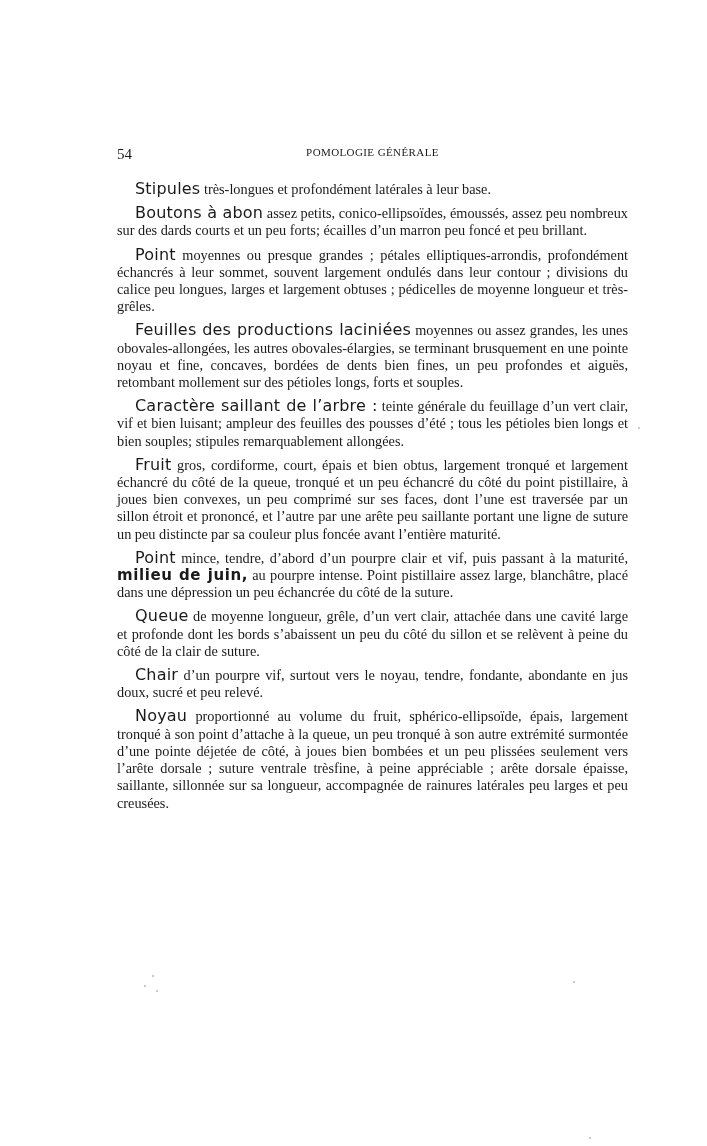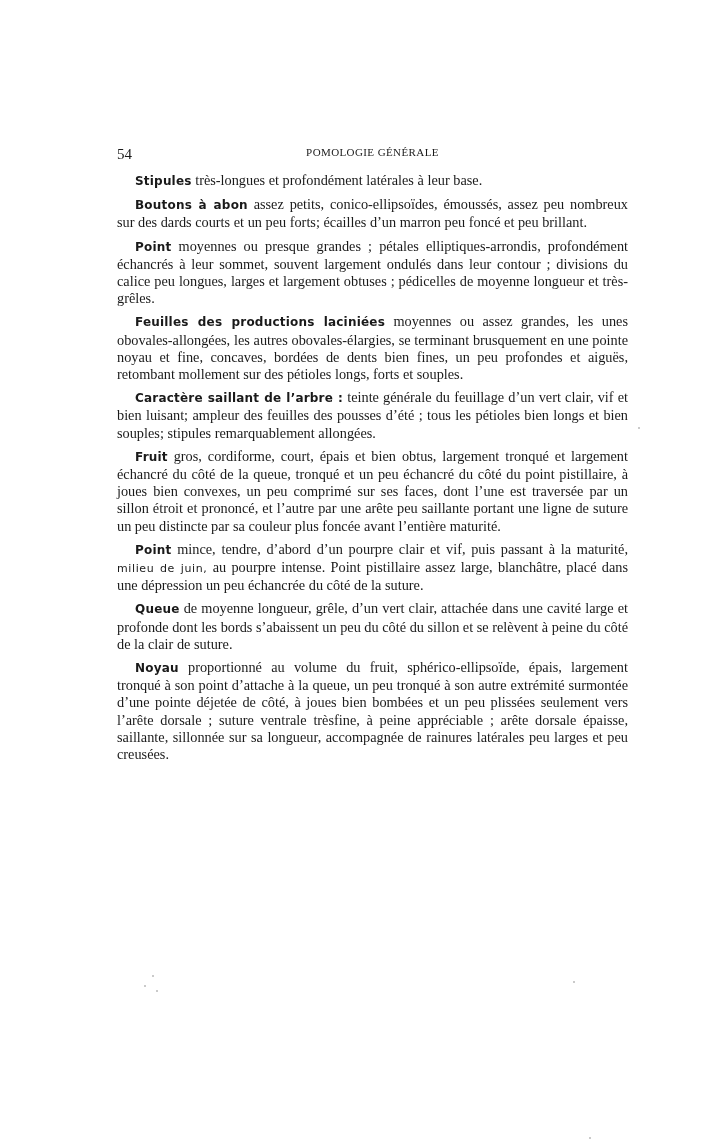--- a/index.html
+++ b/index.html
@@ -17,21 +17,21 @@
     }
     .page {
       position: absolute;
       left: 117px;
       top: 146px;
       width: 511px;
     }
     .running-head {
       position: relative;
       height: 22px;
-      margin-bottom: 4px;
+      margin-bottom: 12px;
     }
     .page-number {
       position: absolute;
       left: 0;
       top: 0;
       font-family: "Liberation Serif", serif;
       font-size: 15px;
     }
     .running-title {
       position: absolute;
@@ -47,28 +47,28 @@
       font-family: "Liberation Serif", serif;
       font-size: 14.3px;
       line-height: 17.2px;
       text-align: justify;
       text-indent: 18px;
       margin: 0 0 6px 0;
       hyphens: manual;
     }
     .term {
       font-family: "DejaVu Sans", sans-serif;
-      font-weight: bold;
-      font-size: 12px;
+      font-weight: normal;
+      font-size: 16px;
       letter-spacing: 0.2px;
     }
     .inline-bold {
       font-family: "DejaVu Sans", sans-serif;
-      font-weight: normal;
-      font-size: 11px;
+      font-weight: bold;
+      font-size: 15px;
       letter-spacing: 0.6px;
     }
     .speck {
       position: absolute;
       width: 2px;
       height: 2px;
       background: #b8b8b8;
       border-radius: 1px;
     }
   </style>
@@ -106,20 +106,23 @@
   </p>
 
   <p class="para">
     <span class="term">Point</span><span> mince, tendre, d’abord d’un pourpre clair et vif, puis passant à la maturité, </span><span class="inline-bold">milieu de juin,</span><span> au pourpre intense. Point pistillaire assez large, blanchâtre, placé dans une dépression un peu échancrée du côté de la suture.</span>
   </p>
 
   <p class="para">
     <span class="term">Queue</span><span> de moyenne longueur, grêle, d’un vert clair, attachée dans une cavité large et profonde dont les bords s’abaissent un peu du côté du sillon et se relèvent à peine du côté de la clair de suture.</span>
   </p>
 
+  <p class="para">
+    <span class="term">Chair</span><span> d’un pourpre vif, surtout vers le noyau, tendre, fondante, abon­dante en jus doux, sucré et peu relevé.</span>
+  </p>
 
   <p class="para">
     <span class="term">Noyau</span><span> proportionné au volume du fruit, sphérico-ellipsoïde, épais, largement tronqué à son point d’attache à la queue, un peu tronqué à son autre extrémité surmontée d’une pointe déjetée de côté, à joues bien bom­bées et un peu plissées seulement vers l’arête dorsale ; suture ventrale très­fine, à peine appréciable ; arête dorsale épaisse, saillante, sillonnée sur sa longueur, accompagnée de rainures latérales peu larges et peu creusées.</span>
   </p>
 </div>
 
 <div class="speck" style="left:152px;top:975px;"></div>
 <div class="speck" style="left:144px;top:985px;"></div>
 <div class="speck" style="left:156px;top:990px;"></div>
 <div class="speck" style="left:573px;top:981px;"></div>

